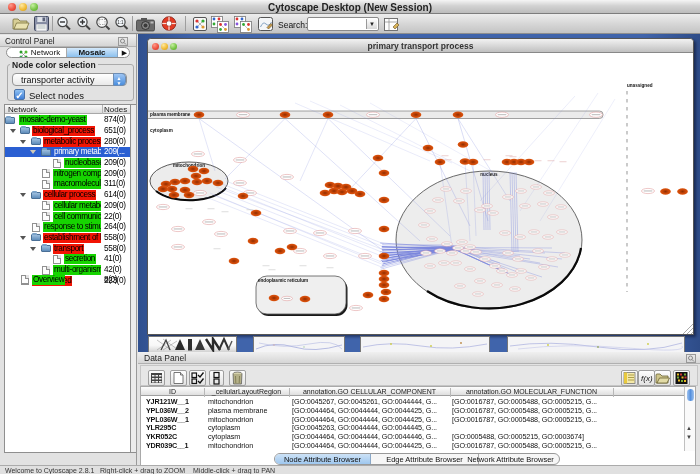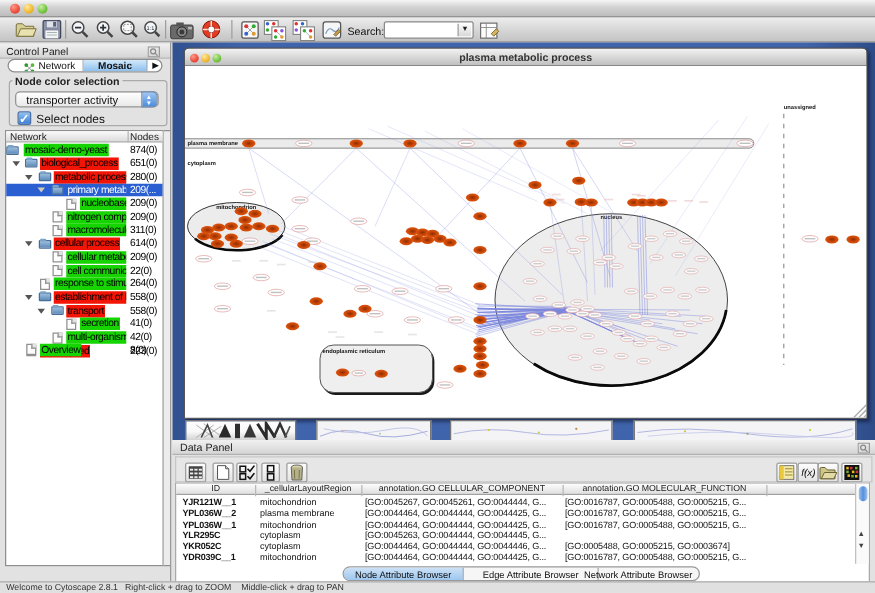--- a/index.html
+++ b/index.html
@@ -85,20 +85,21 @@
 #statusbar{left:0;top:465px;width:700px;height:9px;background:#e0e0e0;border-top:1px solid #ababab;}
 #statusbar span{position:absolute;top:1px;font-size:7px;color:#333;}
 </style>
 </head>
 <body>
 
 <div class="abs" id="titlebar">
   <div class="abs tl" style="left:8px;background:radial-gradient(circle at 35% 30%,#ff9a8a,#ec4d3c 60%,#c33a2b);"></div>
   <div class="abs tl" style="left:19px;background:radial-gradient(circle at 35% 30%,#ffe9a0,#f0b82f 60%,#c8992a);"></div>
   <div class="abs tl" style="left:30px;background:radial-gradient(circle at 35% 30%,#c5f0a0,#74c241 60%,#5da334);"></div>
+  <div class="abs" id="title-text">Cytoscape Desktop (New Session)</div>
 </div>
 
 <div class="abs" id="toolbar">
   <svg class="abs" style="left:0;top:0" width="420" height="20" viewBox="0 0 420 20">
 
     <g transform="translate(12,2)">
       <path d="M1 13 L1 4 Q1 3 2 3 L6 3 L8 5 L15 5 L15 13 Z" fill="#d8cf96" stroke="#7a713c" stroke-width="0.8"></path>
       <path d="M2 13 L4.5 7 L17 7 L14.5 13 Z" fill="#e9e2b0" stroke="#7a713c" stroke-width="0.8"></path>
     </g>
 
@@ -344,21 +345,21 @@
     </div>
   <div class="abs" id="treegut"></div>
 </div>
 
 <div class="abs" id="desktop">
   <div class="abs" id="netwin">
     <div class="abs" id="nw-title">
       <div class="abs tl" style="left:4px;background:radial-gradient(circle at 35% 30%,#ff9a8a,#ec4d3c 60%,#c33a2b);"></div>
       <div class="abs tl" style="left:13px;background:radial-gradient(circle at 35% 30%,#ffe9a0,#f0b82f 60%,#c8992a);"></div>
       <div class="abs tl" style="left:22px;background:radial-gradient(circle at 35% 30%,#c5f0a0,#74c241 60%,#5da334);"></div>
-      <span>plasma metabolic process</span>
+      <span>primary transport process</span>
     </div>
     <div class="abs" id="nw-content">
       <svg width="545" height="281" viewBox="0 0 545 281" id="graph">
           <defs>
             <radialGradient id="ng" cx="50%" cy="50%" r="60%">
               <stop offset="0%" stop-color="#8f2d00"></stop>
               <stop offset="45%" stop-color="#c64507"></stop>
               <stop offset="100%" stop-color="#e85c12"></stop>
             </radialGradient>
           </defs>

